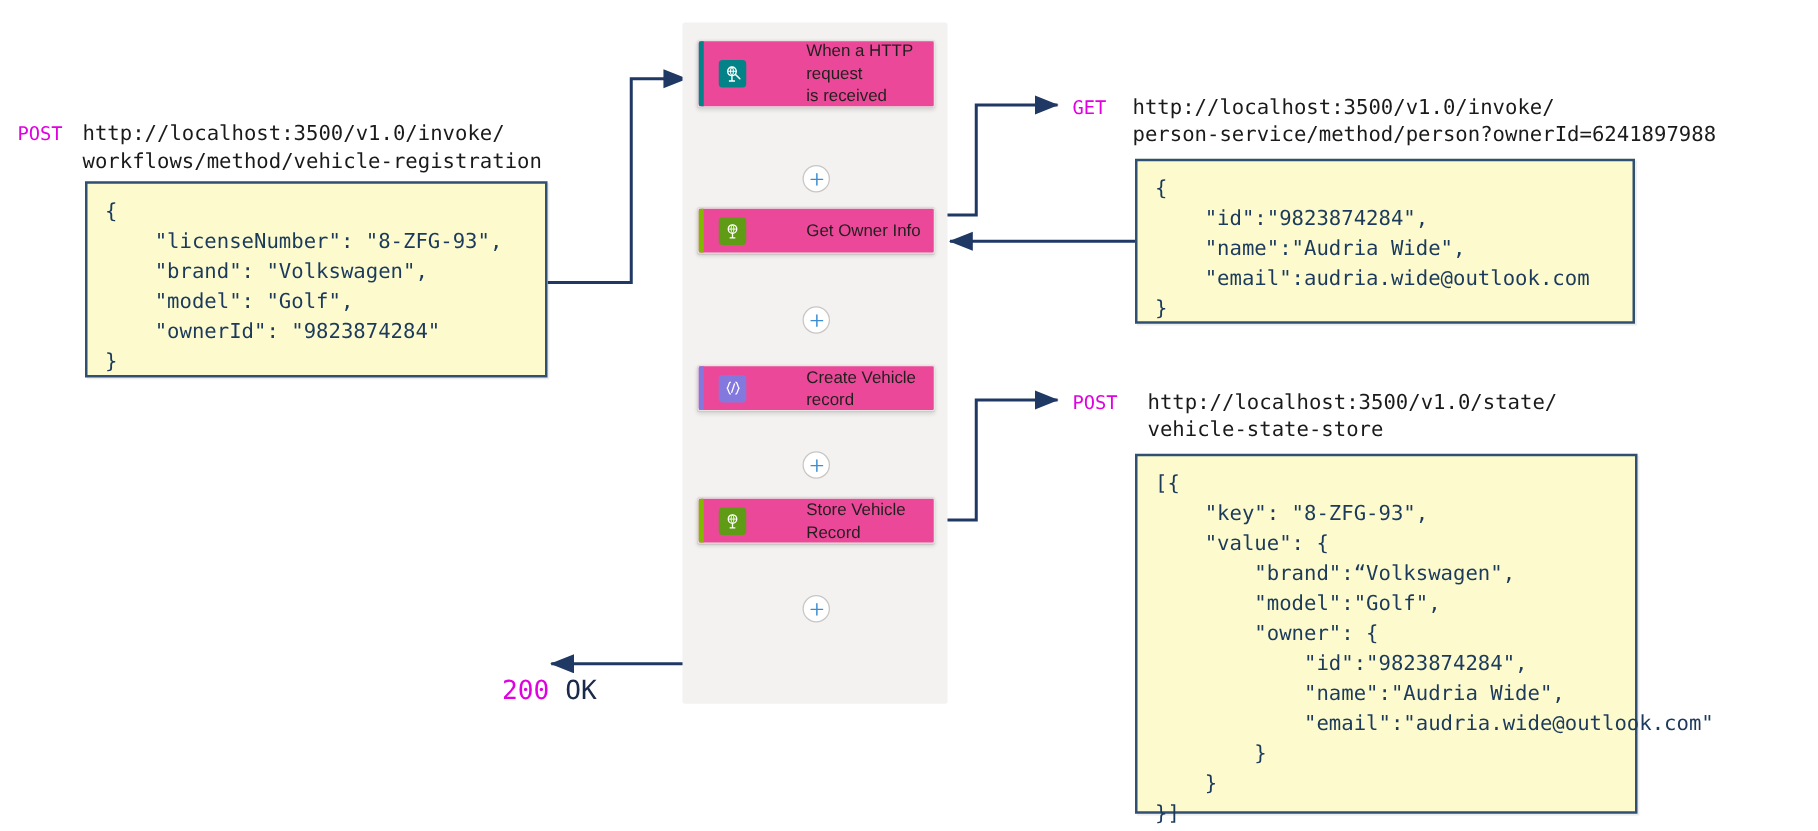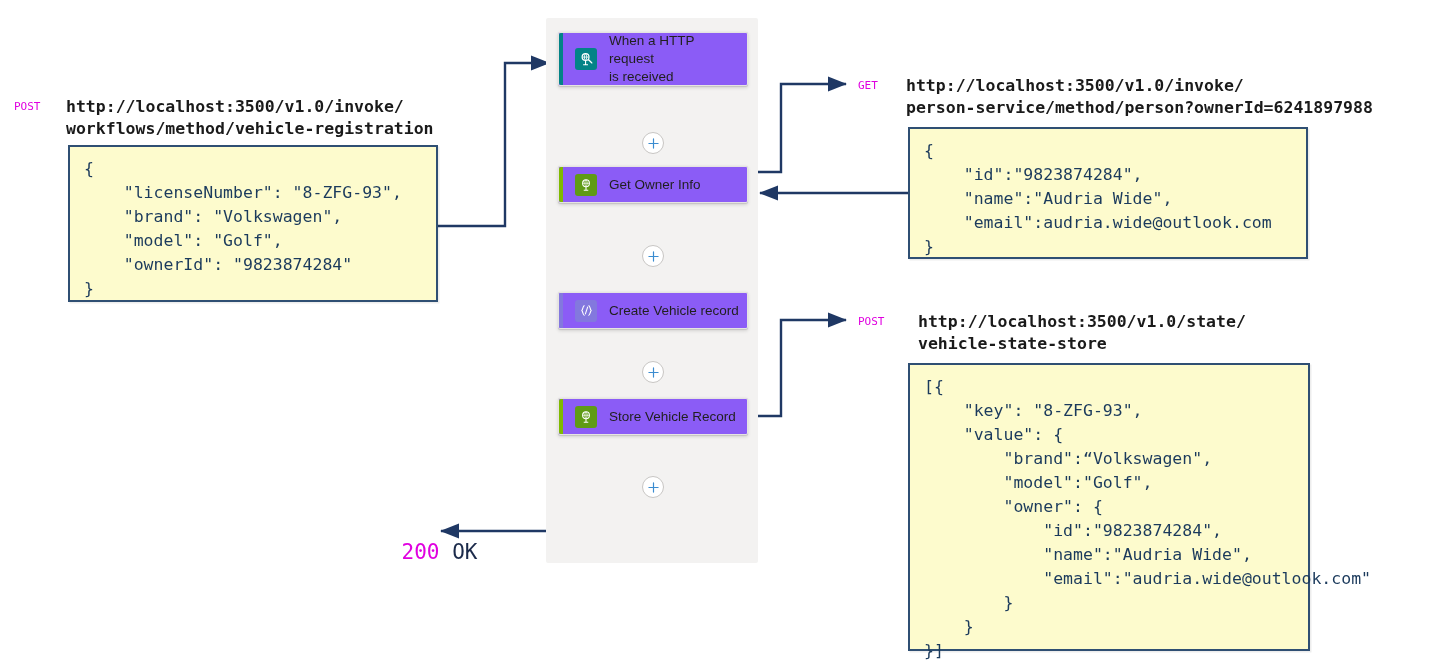--- a/index.html
+++ b/index.html
@@ -32,27 +32,28 @@
     top: 18px;
     width: 212px;
     height: 545px;
     background: #f3f2f1;
     border-radius: 2px;
   }
   .wf-node {
     position: absolute;
     left: 558px;
     width: 190px;
-    background: #8b5cf6;
+    background: #ec4899;
     border: 1px solid #e6e4e2;
     border-radius: 2px;
     box-shadow: 0 1.6px 3.6px rgba(0,0,0,0.13), 0 0.3px 0.9px rgba(0,0,0,0.10);
     display: flex;
     align-items: center;
     box-sizing: border-box;
+    gap: 36px;
   }
   .wf-node .accent {
     position: absolute;
     left: 0; top: 0; bottom: 0;
     width: 4px;
     border-radius: 2px 0 0 2px;
   }
   .wf-node .nicon {
     flex: 0 0 auto;
     width: 22px;
@@ -92,28 +93,27 @@
     position: absolute;
     font-family: "DejaVu Sans Mono", "Liberation Mono", monospace;
     font-size: 16.5px;
     line-height: 22px;
     color: #1b2a4a;
     white-space: pre;
   }
   .verb {
     position: absolute;
     font-family: "DejaVu Sans Mono", "Liberation Mono", monospace;
-    font-size: 11px;
+    font-size: 15px;
     line-height: 22px;
     color: #e000e0;
     white-space: pre;
   }
   .url {
     color: #1a1a1a;
-    font-weight: bold;
   }
   
   .json-box {
     position: absolute;
     background: #fdfbcd;
     border: 2px solid #2f4f73;
     box-sizing: border-box;
     font-family: "DejaVu Sans Mono", "Liberation Mono", monospace;
     font-size: 16.5px;
     line-height: 24px;

